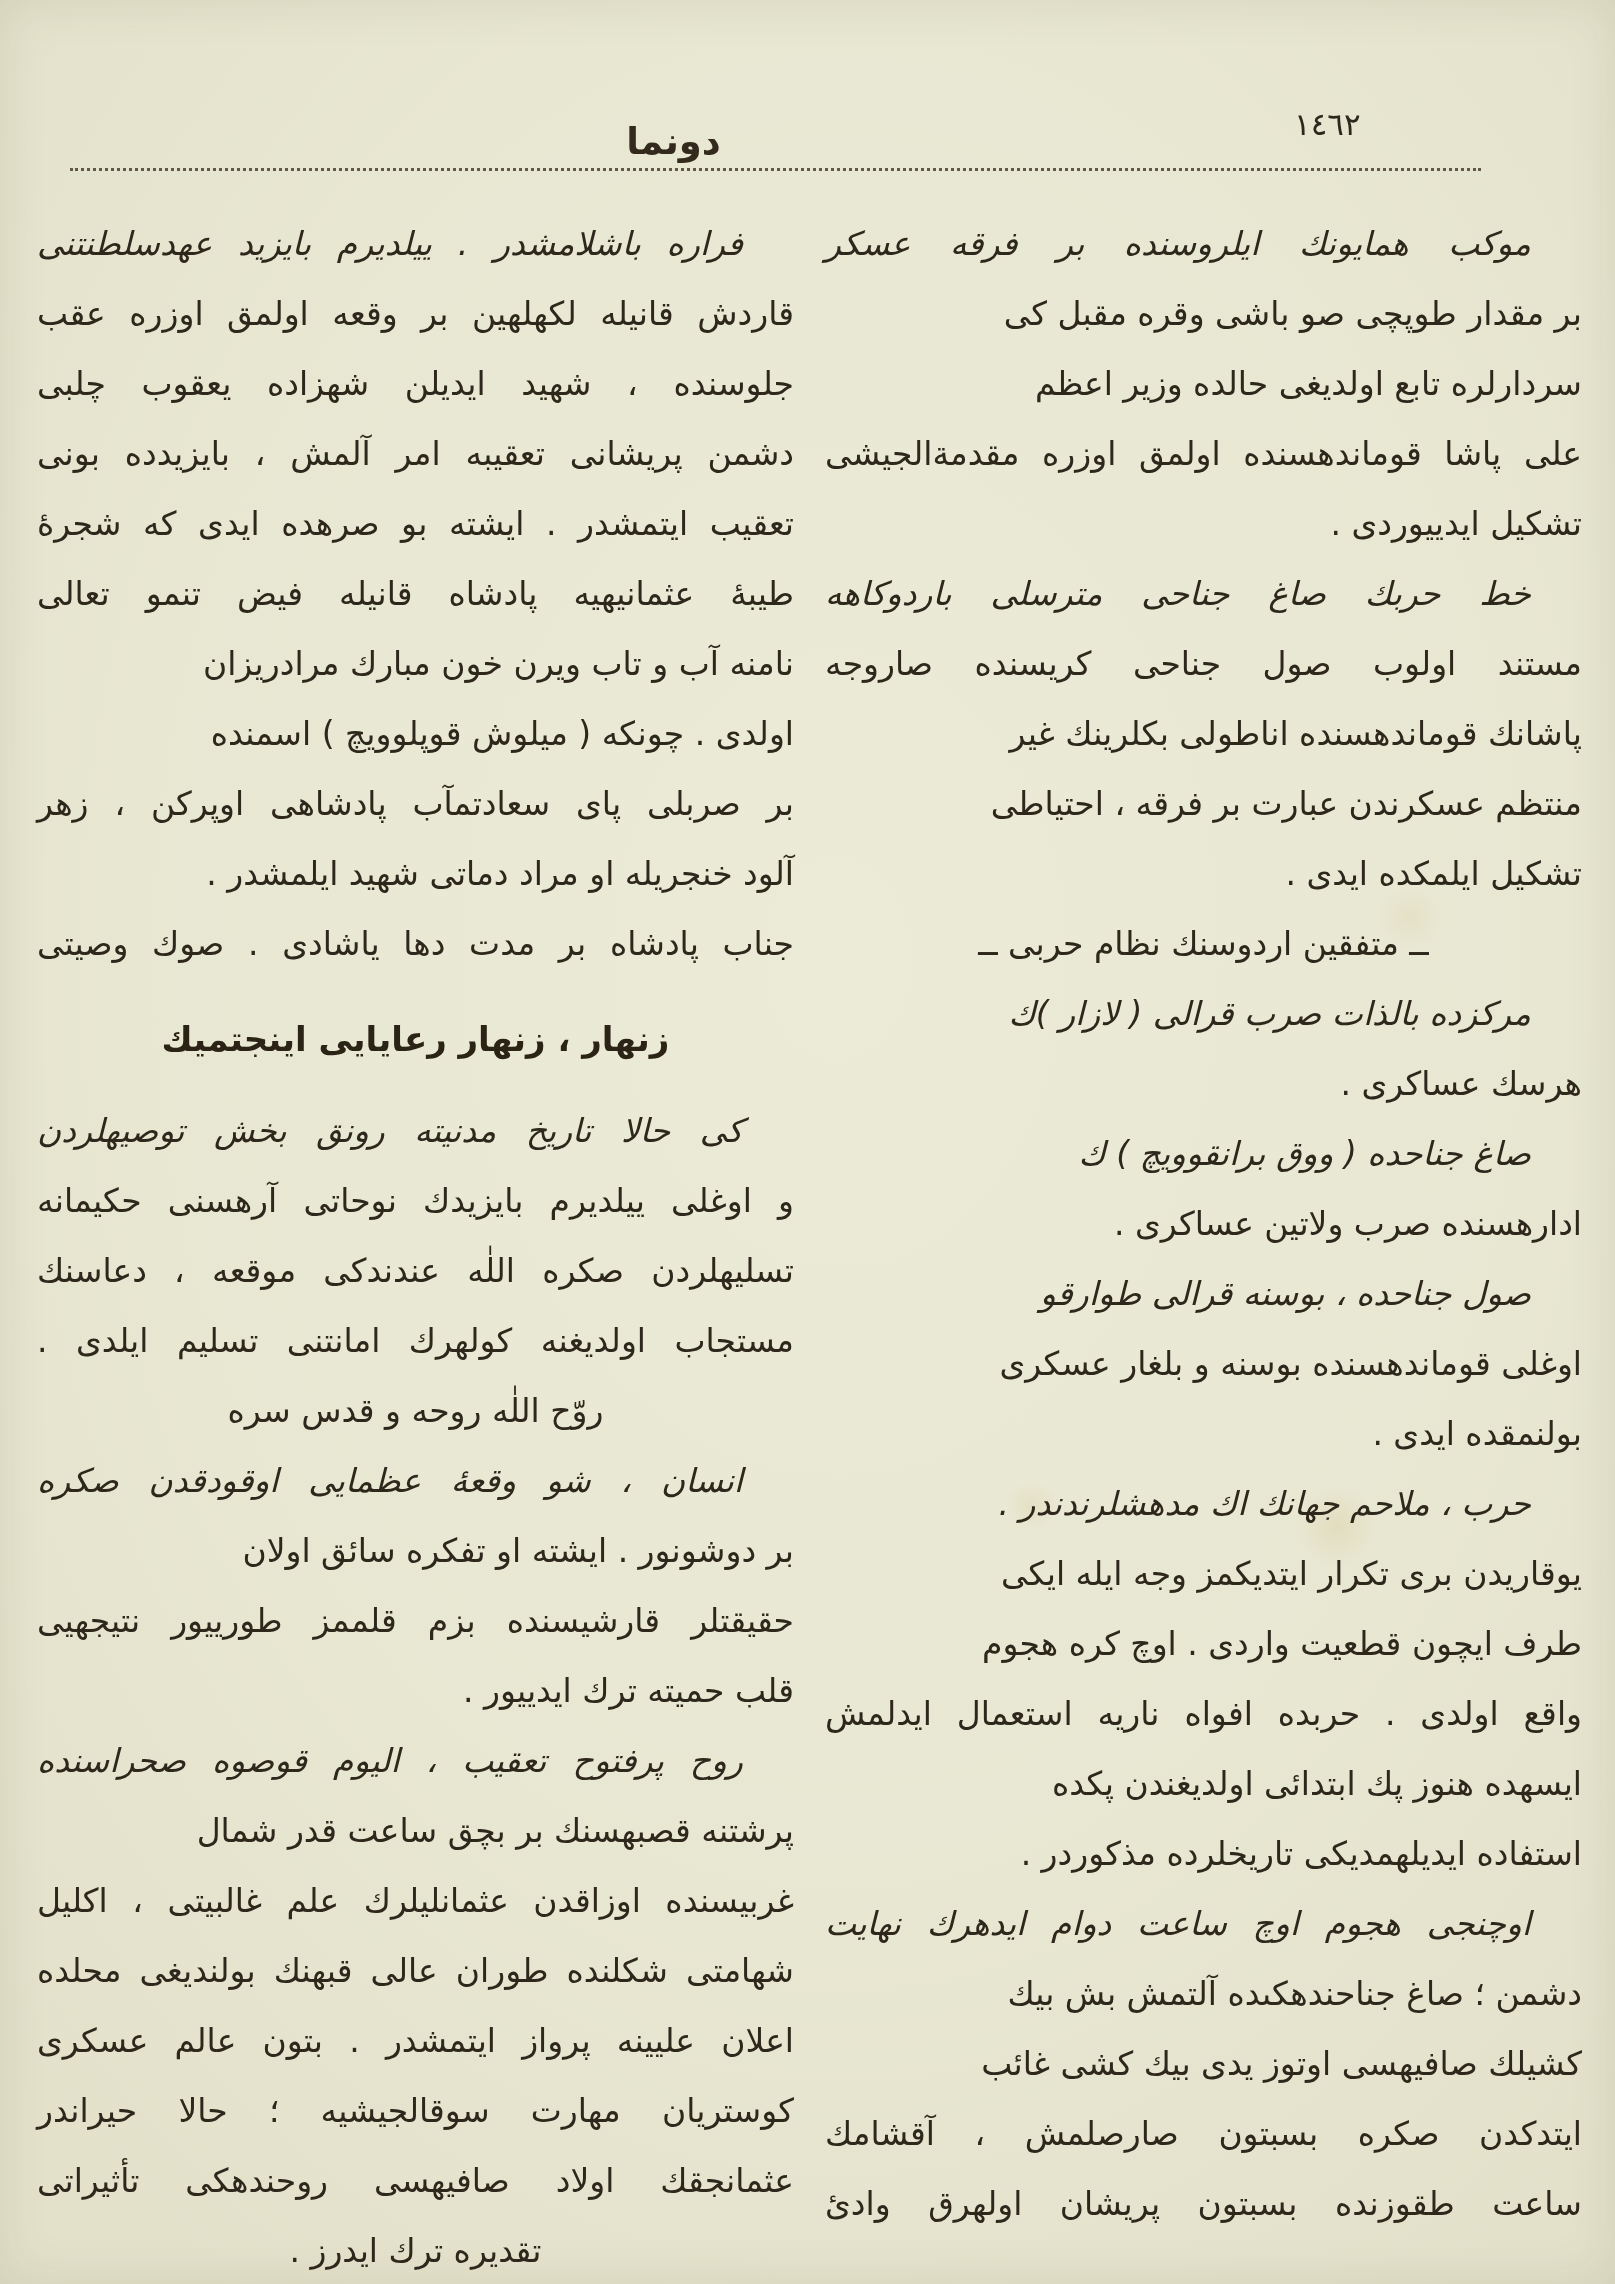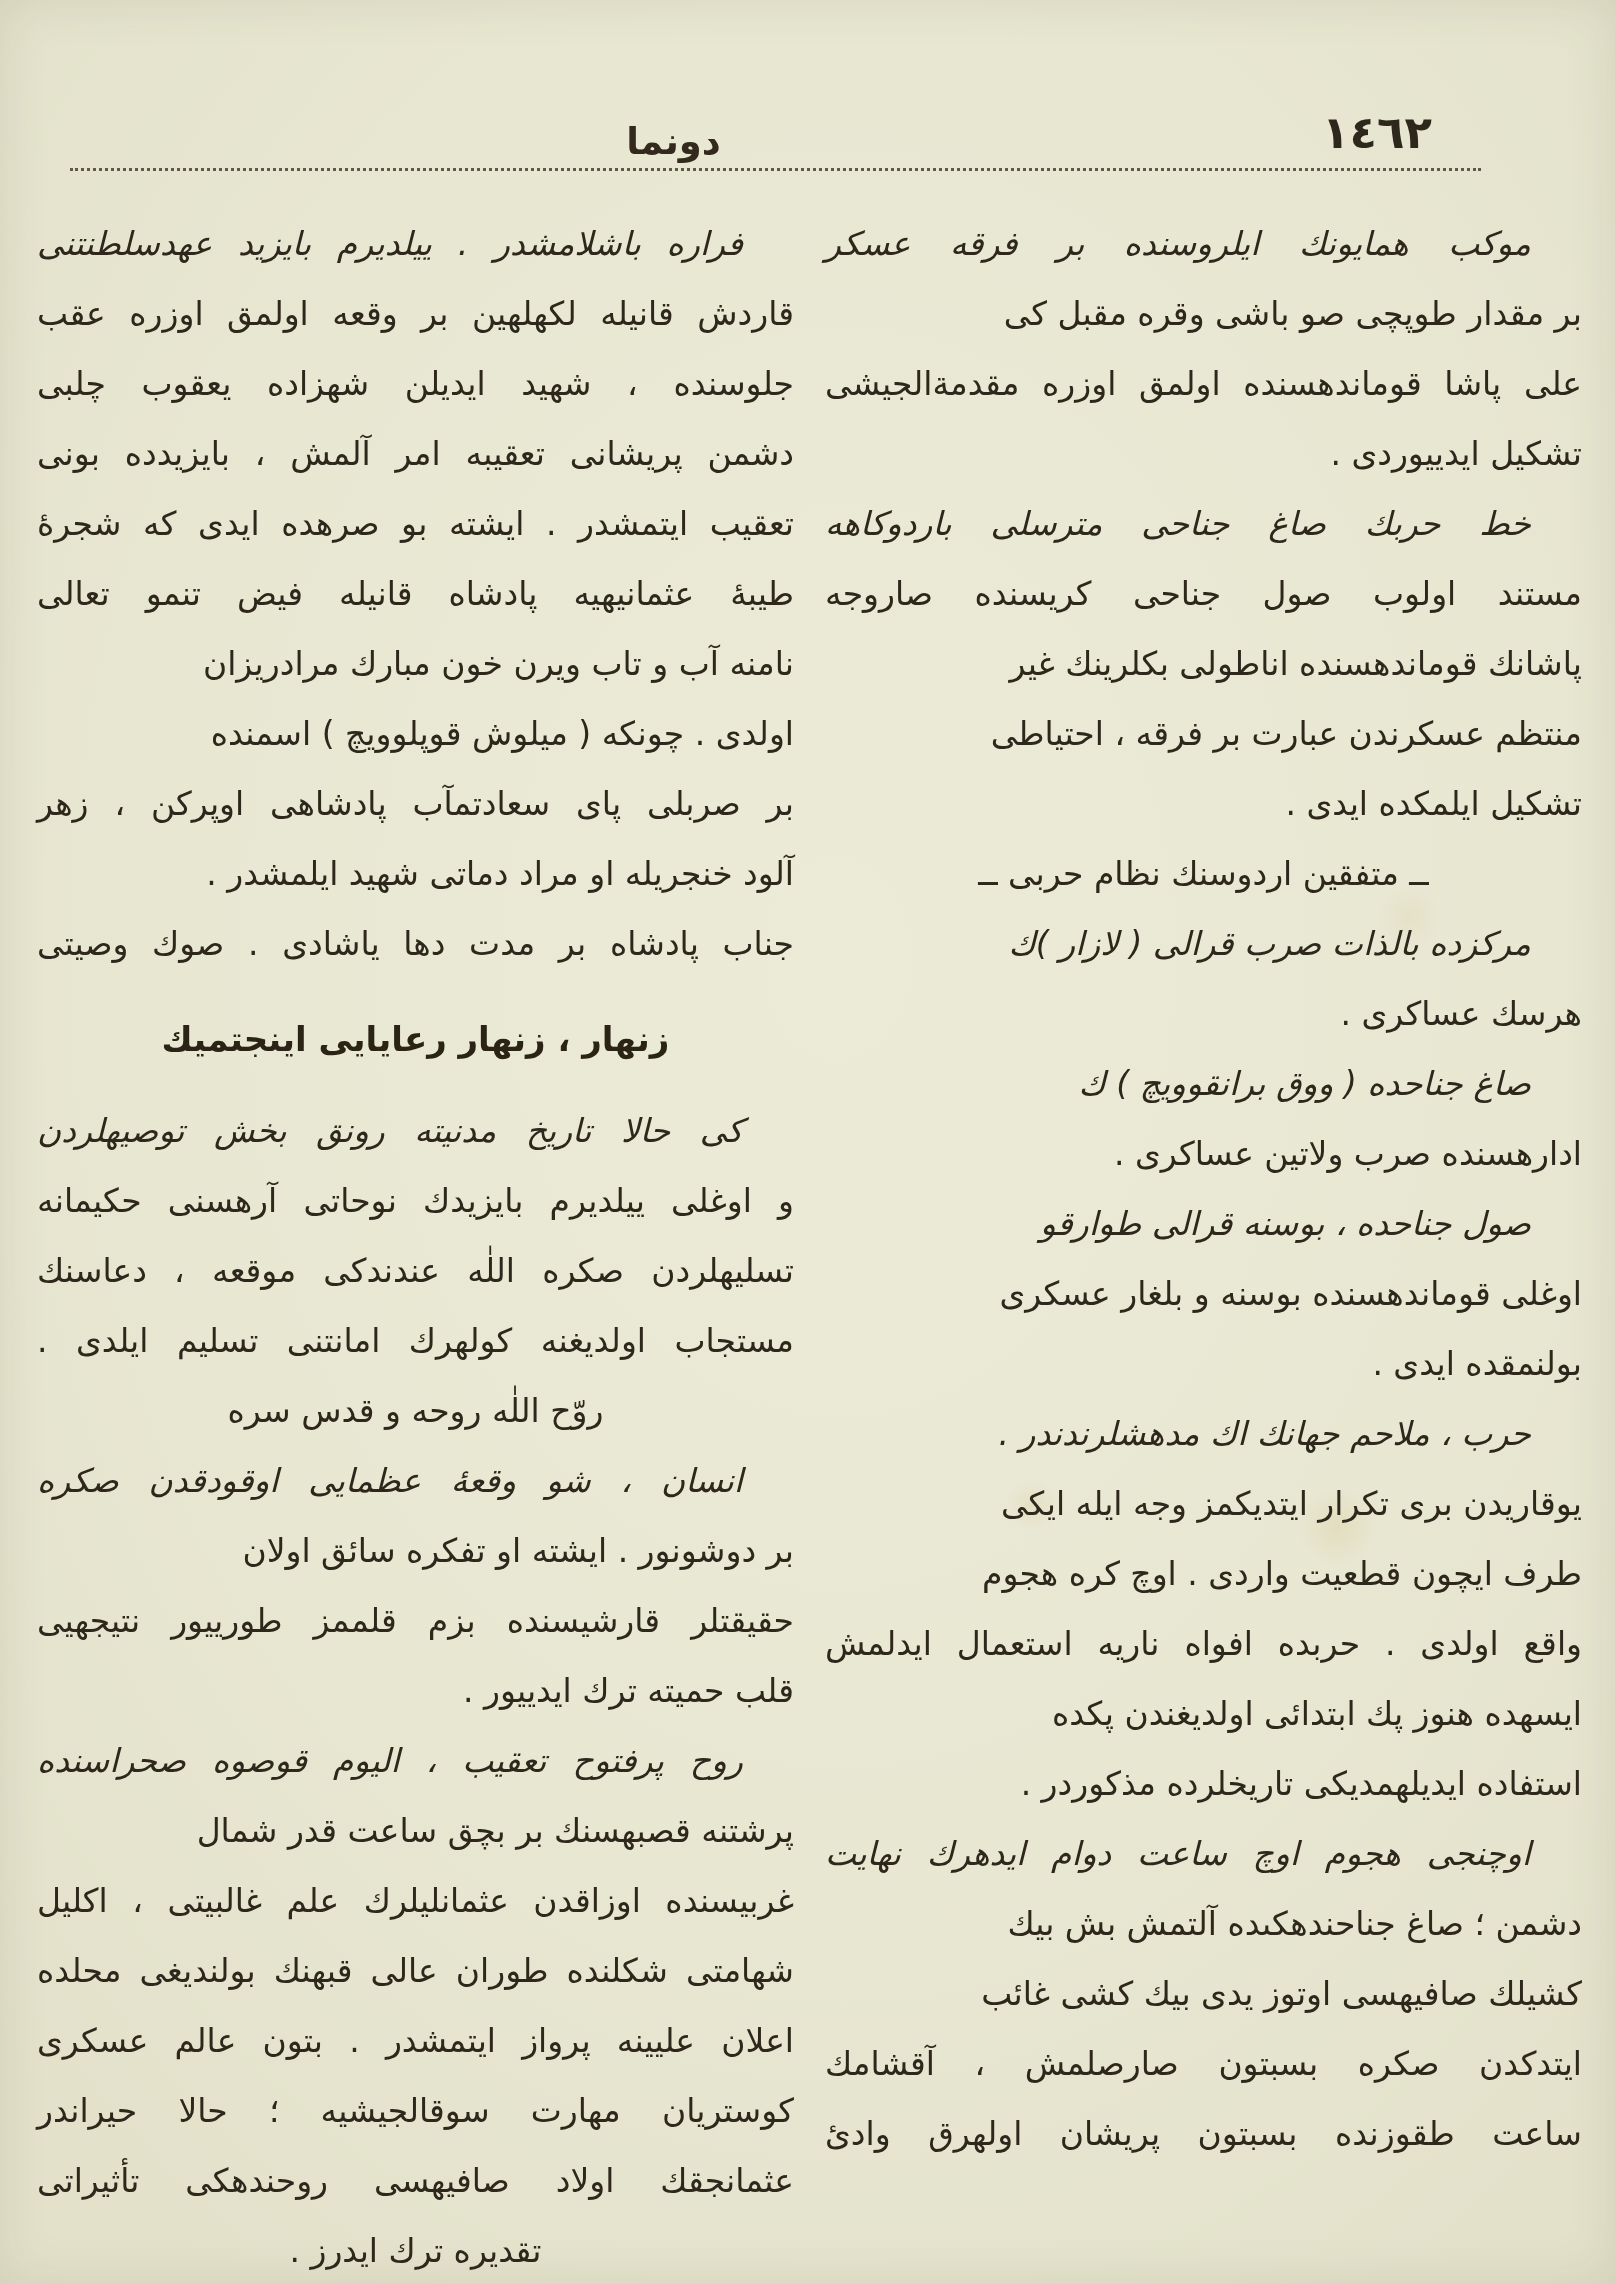--- a/index.html
+++ b/index.html
@@ -17,21 +17,21 @@
     font-family:"DejaVu Sans", sans-serif;
     color:#2e271c;
   }
   .header{position:absolute;top:0;left:0;right:0;height:207px;}
   .journal-title{
     position:absolute;top:120px;right:817px;width:249px;
     text-align:center;font-size:37px;font-weight:bold;color:#332a1d;
   }
   .page-number{
     position:absolute;top:106px;left:1295px;width:166px;
-    text-align:center;font-size:45px;font-weight:bold;letter-spacing:3.3px;color:#2e271c;
+    font-size:31px;font-weight:normal;letter-spacing:3.3px;color:#2e271c;
     direction:ltr;
   }
   .header-rule{
     position:absolute;top:168px;left:71px;width:1411px;height:0;
     border-top:3.3px dotted #4a4030;opacity:.85;
   }
   .col{
     position:absolute;top:209px;width:757px;
     direction:rtl;
     font-size:33px;line-height:70px;
@@ -58,20 +58,21 @@
   <div class="header">
     <div class="journal-title">دونما</div>
     <div class="page-number">١٤٦٢</div>
     <div class="header-rule"></div>
   </div>
 
   <div class="col col-right" dir="rtl">
       <div class="block p">
         <div class="line full"><span class="t">موكب همايونك ايلروسنده بر فرقه عسكر</span></div>
         <div class="line short"><span class="t">بر مقدار طوپچى صو باشى وقره مقبل كى</span></div>
+        <div class="line short"><span class="t">سردارلره تابع اولديغى حالده وزير اعظم</span></div>
         <div class="line full"><span class="t">على پاشا قوماندهسنده اولمق اوزره مقدمةالجيشى</span></div>
         <div class="line short"><span class="t">تشكيل ايدييوردى .</span></div>
       </div>
       <div class="block p">
         <div class="line full"><span class="t">خط حربك صاغ جناحى مترسلى باردوكاهه</span></div>
         <div class="line full"><span class="t">مستند اولوب صول جناحى كريسنده صاروجه</span></div>
         <div class="line short"><span class="t">پاشانك قوماندهسنده اناطولى بكلرينك غير</span></div>
         <div class="line short"><span class="t">منتظم عسكرندن عبارت بر فرقه ، احتياطى</span></div>
         <div class="line short"><span class="t">تشكيل ايلمكده ايدى .</span></div>
       </div>

